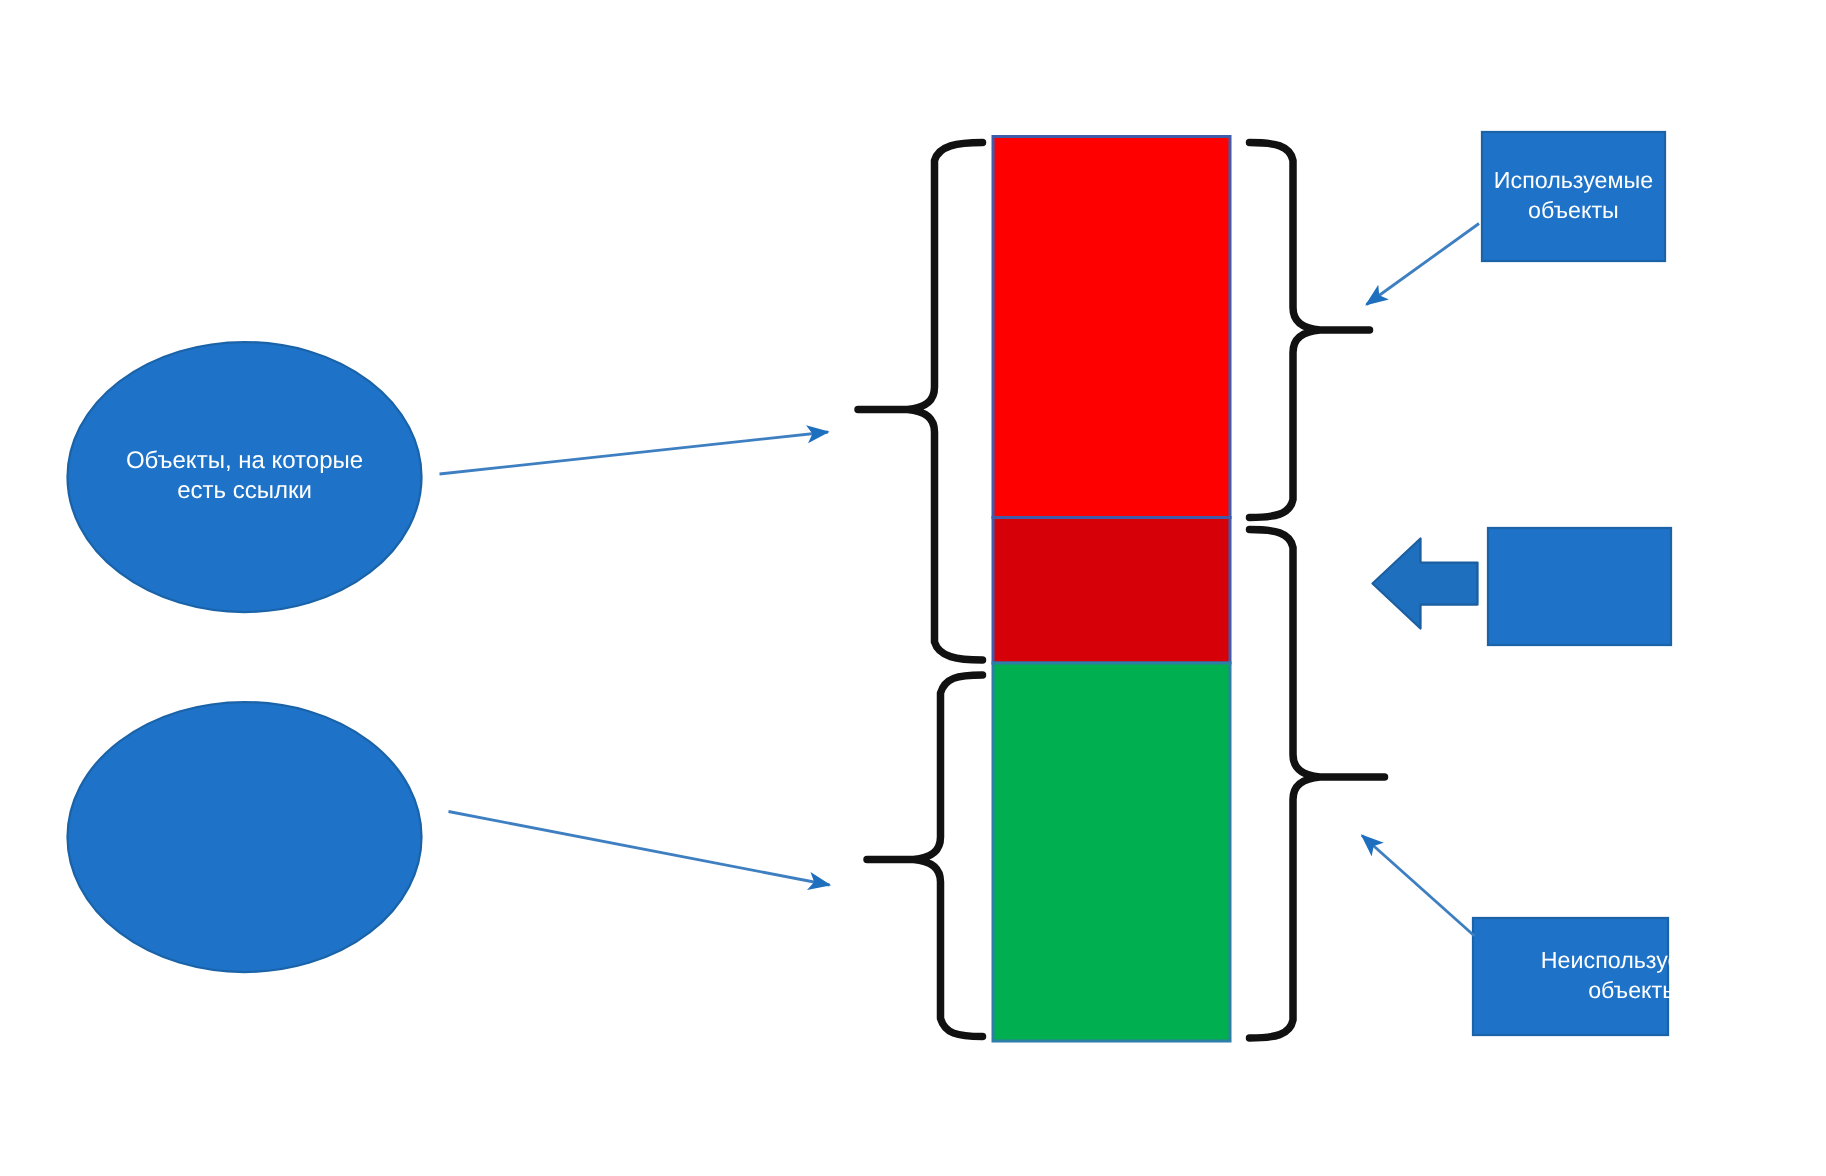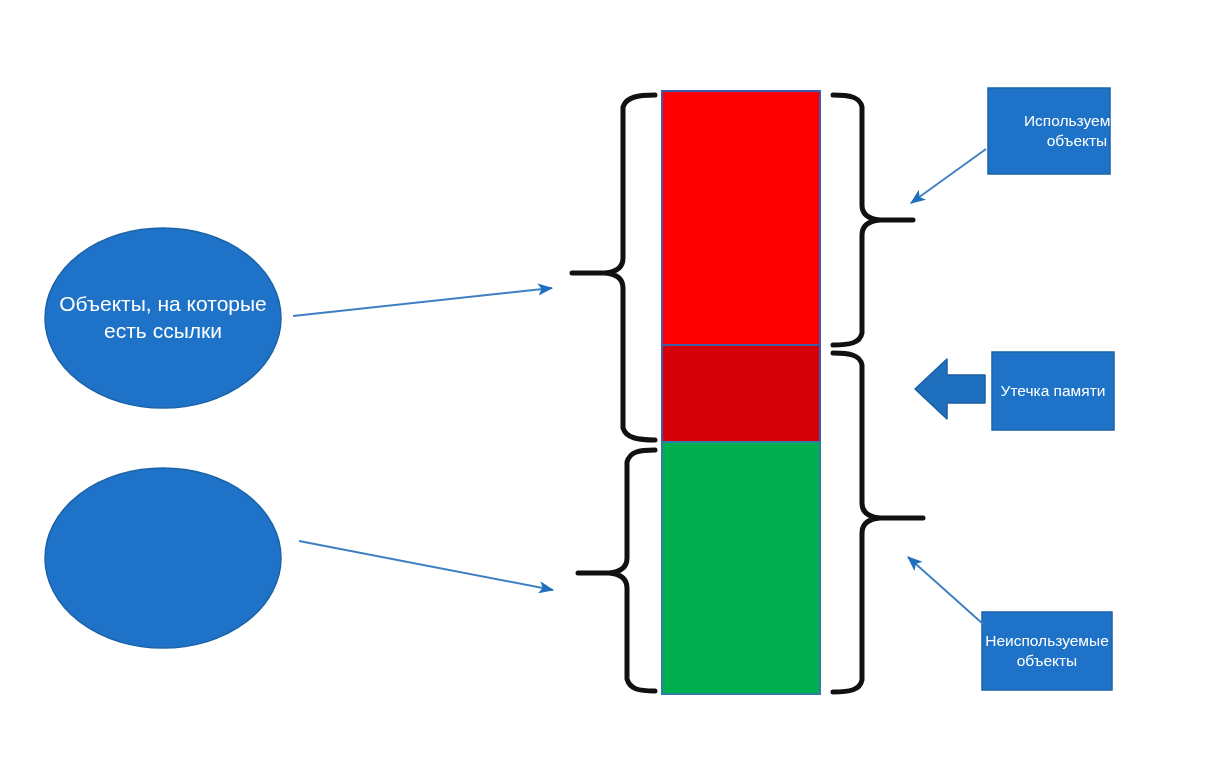--- a/index.html
+++ b/index.html
@@ -30,30 +30,30 @@
     display: flex;
     align-items: center;
     justify-content: center;
     text-align: center;
     color: #ffffff;
     line-height: 1.28;
     pointer-events: none;
     white-space: pre-line;
   }
   .ellipse-label {
-    font-size: 21px;
+    font-size: 16px;
   }
   .box-label {
     font-size: 15.5px;
   }
   .ellipse-one-label { left: 47px;  top: 228px; width: 232px; height: 180px; }
   .ellipse-two-label { left: 47px;  top: 468px; width: 232px; height: 180px; }
-  .box-used-label    { left: 988px; top: 88px;  width: 122px; height: 86px; padding-left: 28px; }
+  .box-used-label    { left: 988px; top: 88px;  width: 122px; height: 86px; }
   .box-leak-label    { left: 992px; top: 352px; width: 122px; height: 78px; }
-  .box-unused-label  { left: 982px; top: 612px; width: 130px; height: 78px; }
+  .box-unused-label  { left: 982px; top: 612px; width: 130px; height: 78px; padding-left: 42px; }
 </style>
 </head>
 <body>
 
 <div id="canvas">
 
   <svg id="vector-layer" viewBox="0 0 1217 784" xmlns="http://www.w3.org/2000/svg">
 
     <defs>
       <marker id="arrowhead-blue" markerWidth="9" markerHeight="9" refX="7.4" refY="3.2" orient="auto" markerUnits="strokeWidth">
@@ -138,18 +138,17 @@
     </g>
   </svg>
 
   <div class="node-label ellipse-label ellipse-one-label">Объекты, на которые
 есть ссылки</div>
 
 
   <div class="node-label box-label box-used-label">Используемые
 объекты</div>
 
-  <div class="node-label box-label box-leak-label">Утечка памяти</div>
 
   <div class="node-label box-label box-unused-label">Неиспользуемые
 объекты</div>
 
 </div>
 
 </body></html>

